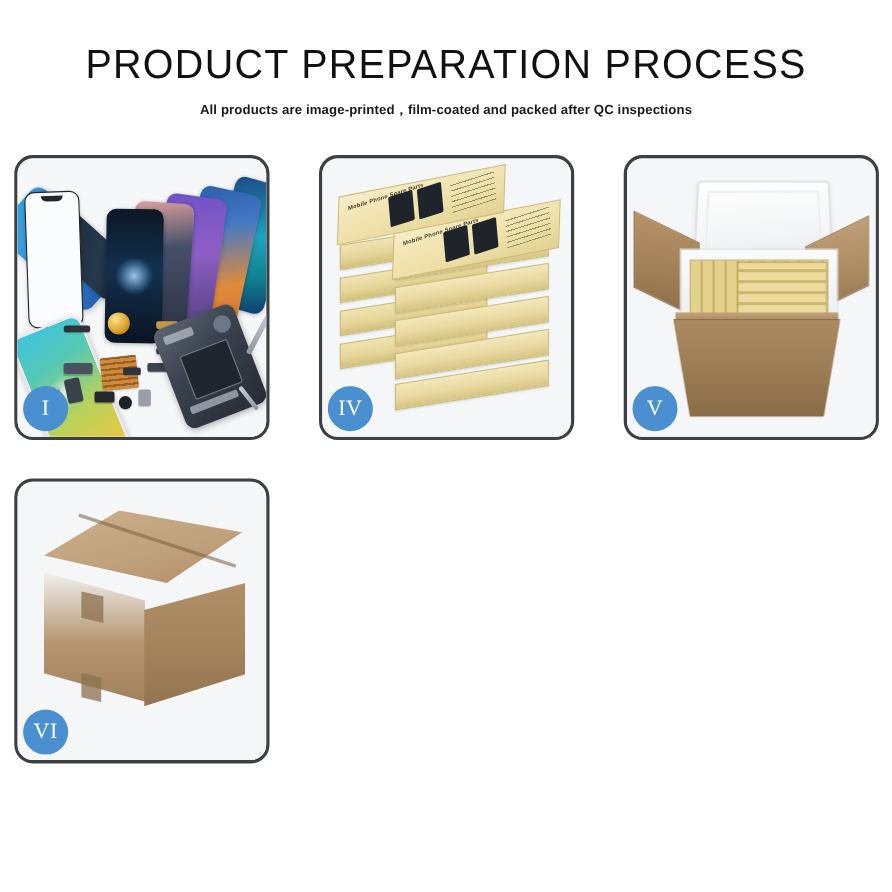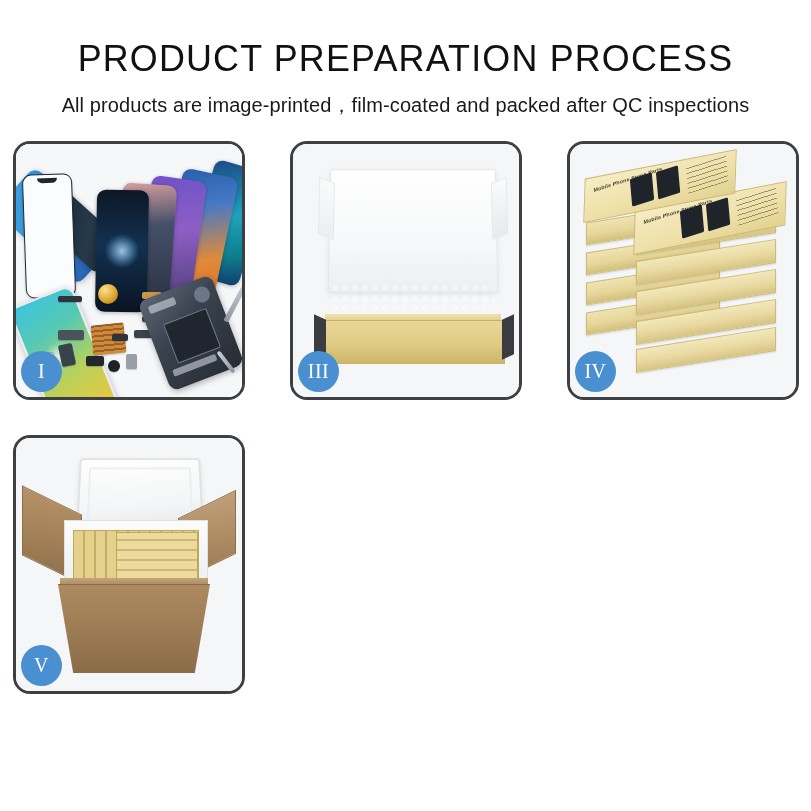--- a/index.html
+++ b/index.html
@@ -30,23 +30,23 @@
     letter-spacing: 1.2px;
     color: #111111;
     font-weight: 400;
     font-family: "Liberation Sans Narrow", "Liberation Sans", sans-serif;
     transform: scaleX(0.97);
     line-height: 1.05;
     white-space: nowrap;
   }
   .subtitle {
     margin-top: 13px;
-    font-size: 20px;
+    font-size: 12px;
     color: #1a1a1a;
-    font-weight: 400;
+    font-weight: 700;
     letter-spacing: 0.1px;
     white-space: nowrap;
   }
 
   
   .grid {
     position: absolute;
     left: 13px;
     top: 141px;
     width: 786px;
@@ -444,29 +444,20 @@
             <i class="op-s1"></i>
             <i class="op-s2"></i>
         </div>
         <div class="tweezer"></div>
         <div class="tweezer2"></div>
       </div>
       <div class="badge">I</div>
     </div>
 
 
-    <div class="panel">
-      <div class="panel-inner">
-        <div class="p3-lid"></div>
-        <div class="p3-inner-bubble"></div>
-        <div class="p3-edge"></div>
-        <div class="p3-box-front"></div>
-      </div>
-      <div class="badge">III</div>
-    </div>
 
     <div class="panel">
       <div class="panel-inner">
         <div class="stackwrap">
           <div class="sbox b5"></div>
             <div class="sbox b4"></div>
             <div class="sbox b3"></div>
           <div class="sbox b2"></div>
             <div class="sbox b1"></div>
           <div class="sbox2 c5"></div>
@@ -499,15 +490,26 @@
         <div class="p5-flapR"></div>
         <div class="p5-foamtray"></div>
         <div class="p5-goldfill"></div>
         <div class="p5-goldfill2"></div>
         <div class="p5-rim"></div>
         <div class="p5-front"></div>
       </div>
       <div class="badge">V</div>
     </div>
 
+    <div class="panel">
+      <div class="panel-inner">
+        <div class="p6-top"></div>
+        <div class="p6-seam"></div>
+        <div class="p6-left"></div>
+        <div class="p6-right"></div>
+        <div class="p6-tape1"></div>
+        <div class="p6-tape2"></div>
+      </div>
+      <div class="badge">VI</div>
+    </div>
 
   </div>
 </div>
 
 </body></html>

